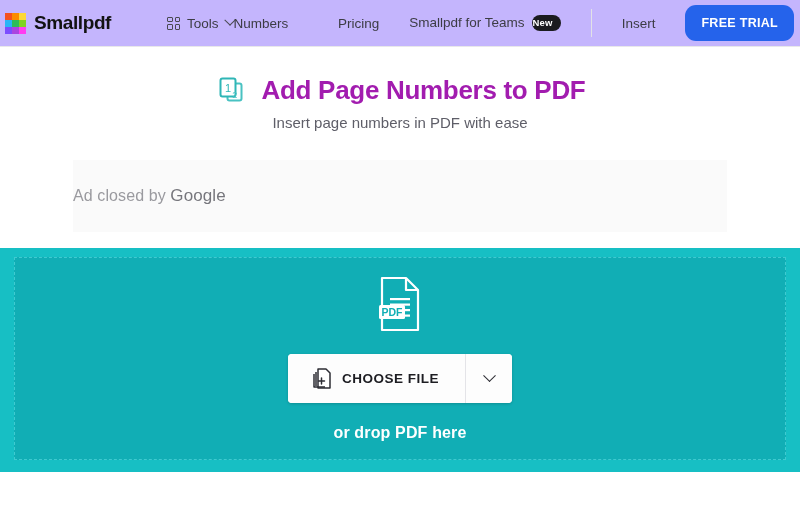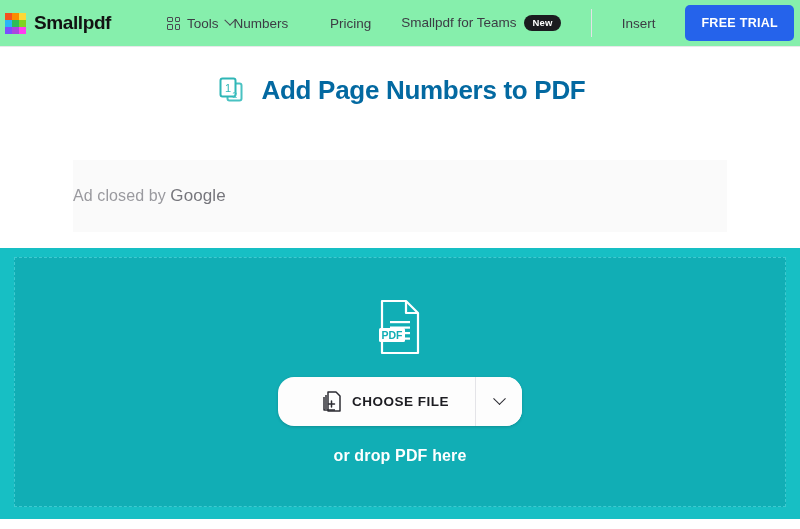--- a/index.html
+++ b/index.html
@@ -17,21 +17,21 @@
     color: #1c1c1c;
     -webkit-font-smoothing: antialiased;
   }
 
   
   .header {
     position: relative;
     height: 47px;
     width: 800px;
     border-bottom: 1px solid #e8e8ea;
-    background: #86efac;
+    background: #c4b5fd;
     display: flex;
     align-items: center;
   }
 
   .brand {
     display: flex;
     align-items: center;
     margin-left: 5px;
     gap: 8px;
     cursor: pointer;
@@ -106,39 +106,39 @@
     align-items: flex-start;
     gap: 8px;
   }
 
   .badge-new {
     background: #1b1b1f;
     color: #ffffff;
     font-size: 9.5px;
     font-weight: bold;
     border-radius: 9px;
-    padding: 3px 8px 3px 8px;
+    padding: 3px 8px 3px 0;
     letter-spacing: 0.2px;
     line-height: 1;
   }
 
   .divider {
     width: 1px;
     height: 28px;
     background: #e2e2e6;
     margin-right: 30px;
   }
 
   .btn-trial {
     background: #2563eb;
     color: #ffffff;
     font-size: 12.5px;
     font-weight: bold;
     letter-spacing: 0.3px;
-    border-radius: 5px;
+    border-radius: 11px;
     border: none;
     padding: 11px 16px;
     cursor: pointer;
     font-family: "Liberation Sans", sans-serif;
     white-space: nowrap;
   }
 
   
   .title-block {
     text-align: center;
@@ -148,21 +148,21 @@
   .title-row {
     display: flex;
     align-items: center;
     justify-content: center;
     gap: 13px;
   }
 
   .page-title {
     font-size: 26px;
     font-weight: bold;
-    color: #0369a1;
+    color: #a21caf;
     letter-spacing: -0.3px;
   }
 
   .subtitle {
     font-size: 15px;
     color: #5e5e68;
     margin-top: 7px;
   }
 
   .num-icon { width: 34px; height: 34px; display: block; }
@@ -190,21 +190,21 @@
     font-weight: normal;
     font-size: 17px;
   }
 
   
   .dropzone-outer {
     position: absolute;
     left: 0;
     top: 248px;
     width: 800px;
-    height: 271px;
+    height: 224px;
     background: #17bfc4;
     padding: 9px 14px 12px 14px;
   }
 
   .dropzone-inner {
     width: 100%;
     height: 100%;
     background: #11aeb5;
     border: 1px dashed #3fcad0;
     display: flex;
@@ -212,25 +212,24 @@
     align-items: center;
     justify-content: center;
   }
 
   .pdf-doc-icon { margin-bottom: 22px; }
 
   .choose-group {
     display: flex;
     align-items: stretch;
     background: #fdfdfd;
-    border-radius: 16px;
+    border-radius: 4px;
     box-shadow: 0 1px 3px rgba(0,0,0,0.18);
     overflow: hidden;
     cursor: pointer;
-    padding-left: 20px;
   }
 
   .choose-main {
     display: flex;
     align-items: center;
     gap: 11px;
     padding: 14px 26px 14px 24px;
     cursor: pointer;
     background: #fdfdfd;
     border: none;
@@ -327,20 +326,21 @@
 <div class="title-block">
   <div class="title-row">
     <svg class="num-icon" viewBox="0 0 34 34">
       <rect x="12.5" y="10.5" width="14" height="17" rx="2" fill="#ffffff" stroke="#49c2c2" stroke-width="2"></rect>
       <rect x="5.5" y="5.5" width="15" height="18" rx="2" fill="#ffffff" stroke="#2fb6b6" stroke-width="2"></rect>
       <text x="13" y="18.5" font-family="'Liberation Sans', sans-serif" font-size="11" fill="#2fb6b6" text-anchor="middle">1</text>
       <text x="19.8" y="24.5" font-family="'Liberation Sans', sans-serif" font-size="9" fill="#49c2c2" text-anchor="middle">2</text>
     </svg>
     <h1 class="page-title">Add Page Numbers to PDF</h1>
   </div>
+  <div class="subtitle">Insert page numbers in PDF with ease</div>
 </div>
 
 <div class="ad-banner">
   <div class="ad-text">
     <span>Ad closed by </span><b>Google</b>
   </div>
 </div>
 
 <div class="dropzone-outer">
   <div class="dropzone-inner">

